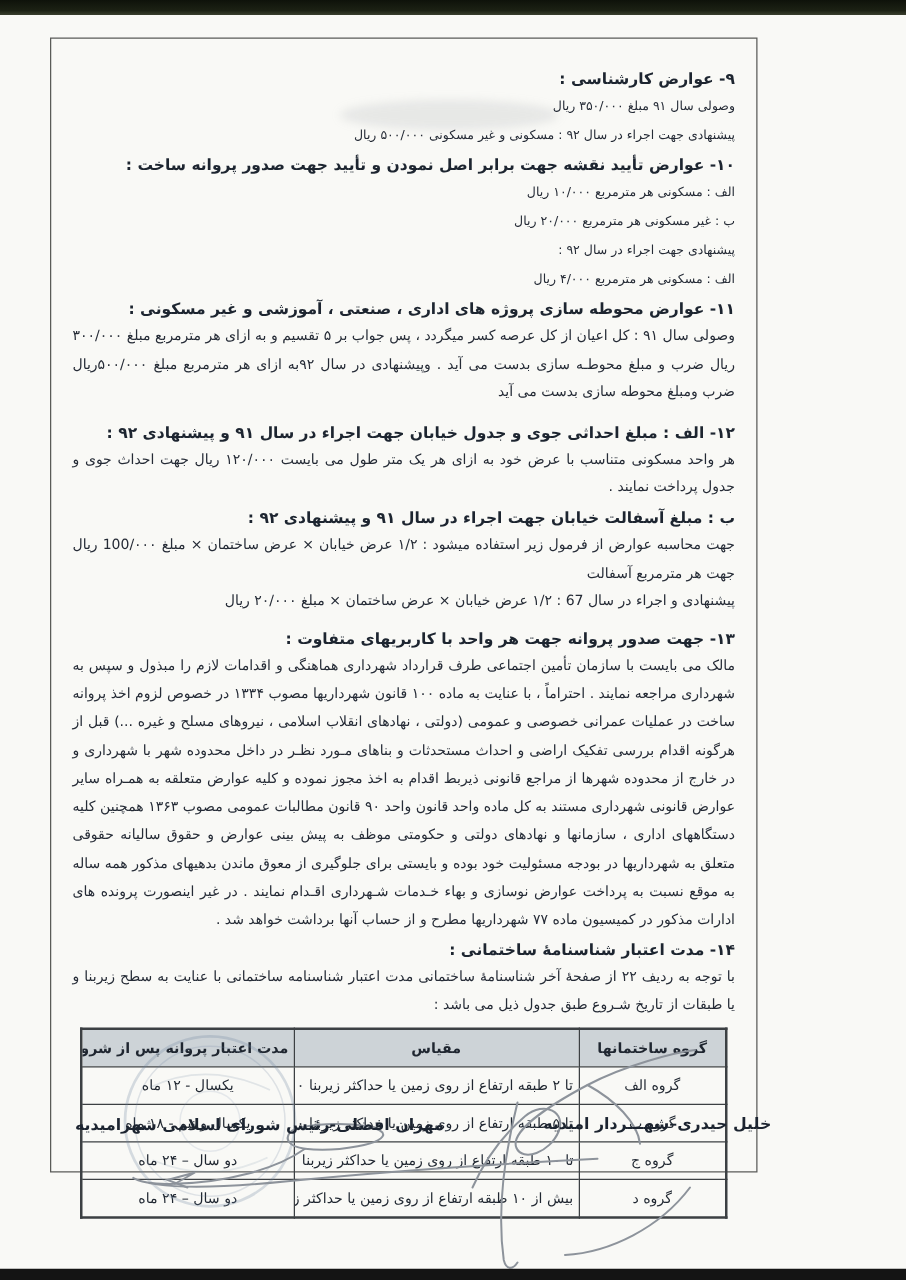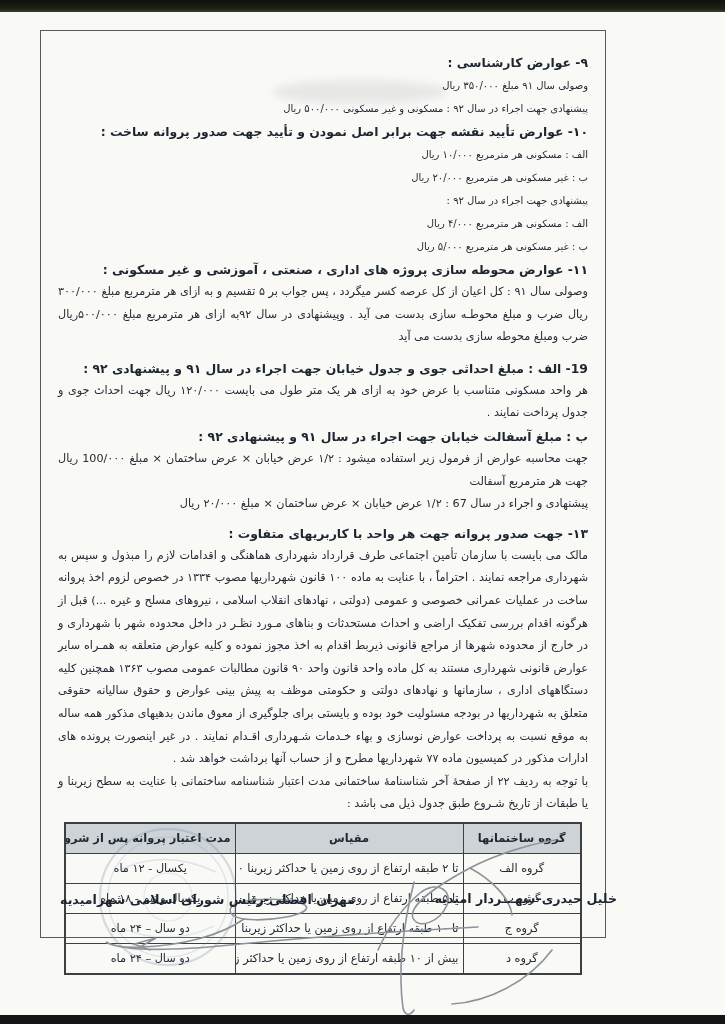--- a/index.html
+++ b/index.html
@@ -54,34 +54,34 @@
 
   <div class="h">۹- عوارض کارشناسی :</div>
   <div class="ln">وصولی سال ۹۱  مبلغ ۳۵۰/۰۰۰ ریال</div>
   <div class="ln">پیشنهادی جهت اجراء در سال ۹۲ : مسکونی و غیر مسکونی ۵۰۰/۰۰۰ ریال</div>
 
   <div class="h mt4">۱۰- عوارض تأیید نقشه جهت برابر اصل نمودن و تأیید جهت صدور پروانه ساخت :</div>
   <div class="ln">الف : مسکونی هر مترمربع  ۱۰/۰۰۰ ریال</div>
   <div class="ln">ب : غیر مسکونی هر مترمربع ۲۰/۰۰۰ ریال</div>
   <div class="ln">پیشنهادی جهت اجراء در سال ۹۲ :</div>
   <div class="ln">الف : مسکونی هر مترمربع  ۴/۰۰۰ ریال</div>
-  <div class="ln">ب : غیر مسکونی هر مترمربع ۵/۰۰۰ ریال</div>
 
   <div class="h mt4">۱۱- عوارض محوطه سازی پروژه های اداری ، صنعتی ، آموزشی و غیر مسکونی :</div>
   <div class="para">وصولی سال ۹۱ : کل اعیان از کل عرصه کسر میگردد ، پس جواب بر ۵ تقسیم و به ازای هر مترمربع مبلغ ۳۰۰/۰۰۰ ریال ضرب و مبلغ محوطـه سازی بدست می آید . وپیشنهادی در سال ۹۲به ازای هر مترمربع مبلغ ۵۰۰/۰۰۰ریال ضرب ومبلغ محوطه سازی بدست می آید</div>
 
-  <div class="h mt8">19- الف : مبلغ احداثی جوی و جدول خیابان جهت اجراء در سال ۹۱ و پیشنهادی ۹۲ :</div>
+  <div class="h mt8">۱۲- الف : مبلغ احداثی جوی و جدول خیابان جهت اجراء در سال ۹۱ و پیشنهادی ۹۲ :</div>
   <div class="para">هر واحد مسکونی متناسب با عرض خود به ازای هر یک متر طول می بایست ۱۲۰/۰۰۰ ریال جهت احداث جوی و جدول پرداخت نمایند .</div>
   <div class="h mt4">ب : مبلغ آسفالت خیابان جهت اجراء در سال ۹۱ و پیشنهادی ۹۲ :</div>
   <div class="para">جهت محاسبه عوارض از فرمول زیر استفاده میشود : ۱/۲ عرض خیابان × عرض ساختمان × مبلغ 100/۰۰۰ ریال جهت هر مترمربع آسفالت</div>
   <div class="para">پیشنهادی و اجراء در سال 67 : ۱/۲ عرض خیابان × عرض ساختمان × مبلغ ۲۰/۰۰۰ ریال</div>
 
   <div class="h mt6">۱۳- جهت صدور پروانه جهت هر واحد با کاربریهای متفاوت :</div>
   <div class="para">مالک می بایست با سازمان تأمین اجتماعی طرف قرارداد شهرداری هماهنگی و اقدامات لازم را مبذول و سپس به شهرداری مراجعه نمایند . احتراماً ، با عنایت به ماده ۱۰۰ قانون شهرداریها مصوب ۱۳۳۴ در خصوص لزوم اخذ پروانه ساخت در عملیات عمرانی خصوصی و عمومی (دولتی ، نهادهای انقلاب اسلامی ، نیروهای مسلح و غیره ...) قبل از هرگونه اقدام بررسی تفکیک اراضی و احداث مستحدثات و بناهای مـورد نظـر در داخل محدوده شهر با شهرداری و در خارج از محدوده شهرها از مراجع قانونی ذیربط اقدام به اخذ مجوز نموده و کلیه عوارض متعلقه به همـراه سایر عوارض قانونی شهرداری مستند به کل ماده واحد قانون واحد ۹۰ قانون مطالبات عمومی مصوب ۱۳۶۳ همچنین کلیه دستگاههای اداری ، سازمانها و نهادهای دولتی و حکومتی موظف به پیش بینی عوارض و حقوق سالیانه حقوقی متعلق به شهرداریها در بودجه مسئولیت خود بوده و بایستی برای جلوگیری از معوق ماندن بدهیهای مذکور همه ساله به موقع نسبت به پرداخت عوارض نوسازی و بهاء خـدمات شـهرداری اقـدام نمایند . در غیر اینصورت پرونده های ادارات مذکور در کمیسیون ماده ۷۷ شهرداریها مطرح و از حساب آنها برداشت خواهد شد .</div>
 
+  <div class="h mt4">۱۴- مدت اعتبار شناسنامهٔ ساختمانی :</div>
   <div class="para">با توجه به ردیف ۲۲ از صفحهٔ آخر شناسنامهٔ ساختمانی مدت اعتبار شناسنامه ساختمانی با عنایت به سطح زیربنا و یا طبقات از تاریخ شـروع طبق جدول ذیل می باشد :</div>
 
   <table class="validity">
     <colgroup>
         <col class="c-group">
         <col>
         <col class="c-duration">
       </colgroup>
     <thead>
       <tr>

